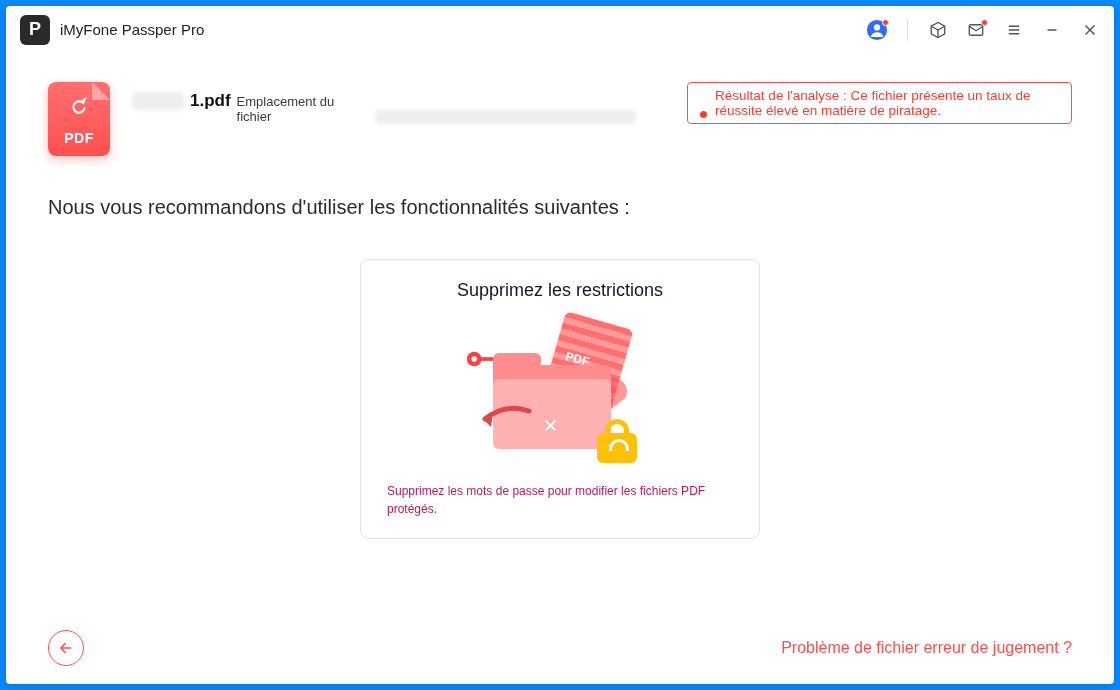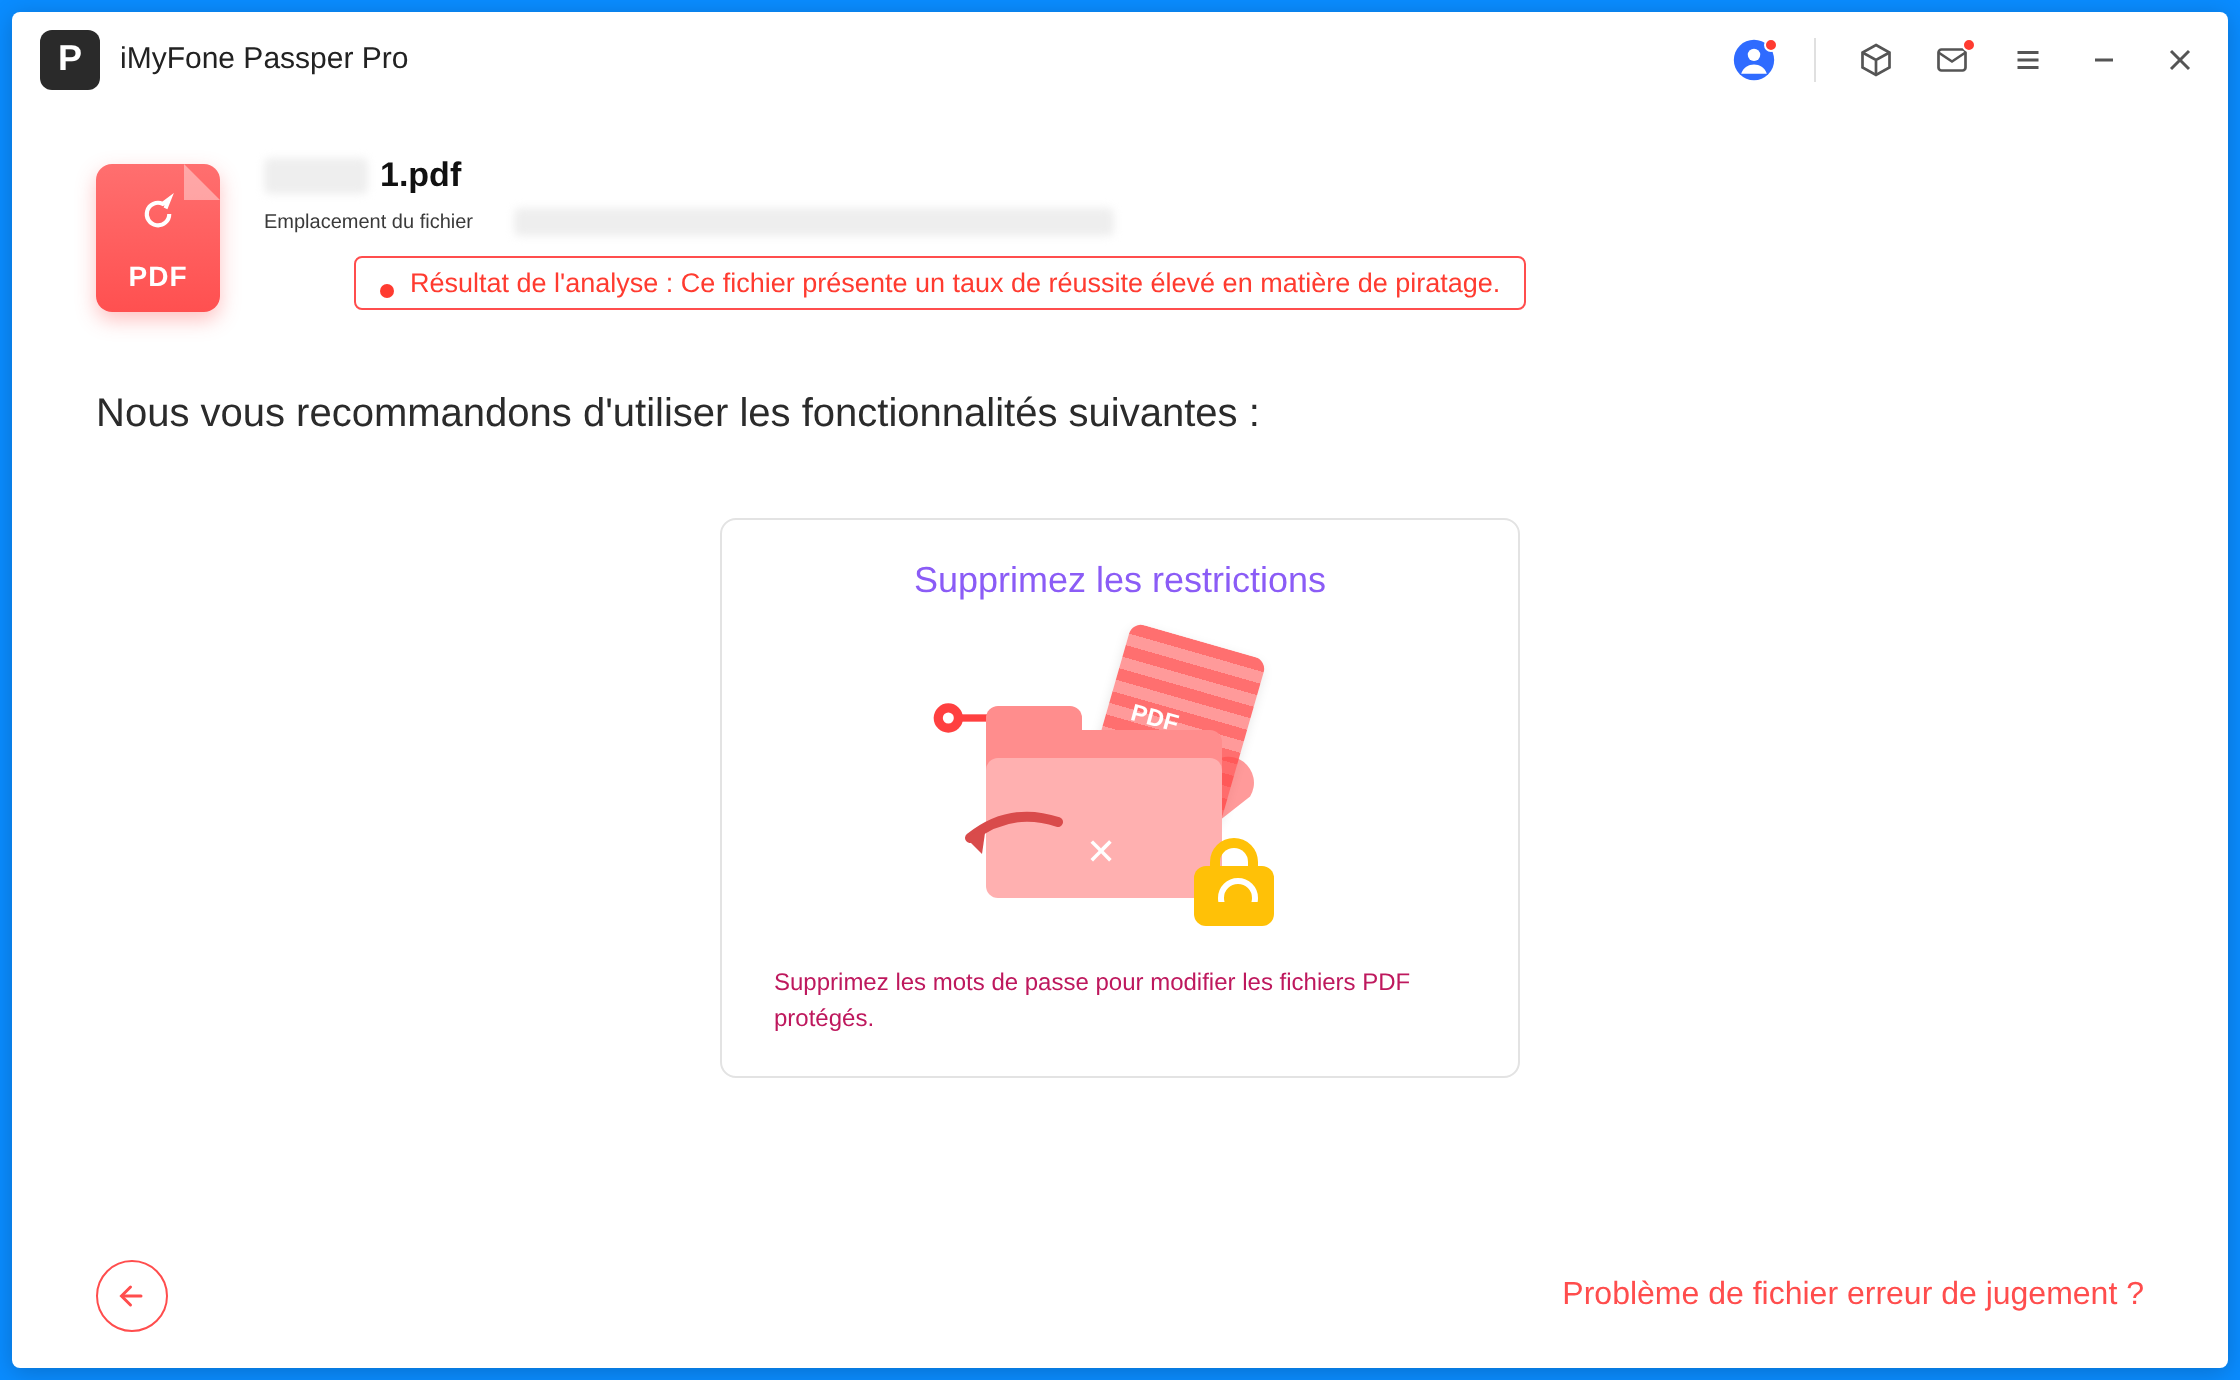--- a/index.html
+++ b/index.html
@@ -40,43 +40,43 @@
   .pdf-sheet::before{
     content:""; position:absolute; top:0; right:0; width:18px; height:18px;
     background:#fff; clip-path: polygon(0 0,100% 100%,0 100%); opacity:.4; border-top-right-radius:8px;
   }
   .pdf-label{ position:absolute; bottom:10px; left:0; right:0; text-align:center; color:#fff; font-weight:700; font-size:14px; letter-spacing:.5px;}
   .pdf-sheet .swirl{
     position:absolute; top:10px; left:50%; transform:translateX(-50%); width:30px; height:30px;
   }
   .pdf-sheet .swirl svg{ width:30px; height:30px; stroke:#fff; fill:none; stroke-width:2.2;}
 
-  .file-meta { flex:1; display:flex; flex-direction:column; gap:6px; }
+  .file-meta { flex:1; display:flex; flex-direction:row; gap:6px; }
   .filename-row { display:flex; align-items:center; gap:6px; font-weight:700; font-size:17px; color:#111;}
   .filename-blur { width:52px; height:18px; background:#eee; filter:blur(2px); border-radius:3px;}
-  .meta-row { display:flex; gap:20px; font-size:10px; color:#4a4a4a; align-items:center;}
+  .meta-row { display:flex; gap:20px; font-size:13px; color:#4a4a4a; align-items:flex-end;}
   .meta-label { color:#3a3a3a; }
   .path-blur { display:inline-block; width:300px; height:14px; background:#eee; filter:blur(2px); border-radius:3px;}
   .analysis-box {
     margin-top:4px; border:1px solid #ff4d4d; border-radius:4px; padding:5px 12px;
     display:inline-flex; align-items:flex-end; gap:8px; color:#ff3b30; font-size:13.5px;
     width:fit-content;
     margin-left:45px;
   }
   .red-bullet { width:7px; height:7px; background:#ff3b30; border-radius:50%; flex:0 0 auto;}
 
   .recommend-heading { margin-top:40px; font-size:20px; color:#2b2b2b; }
 
   .card-wrap { flex:1; display:flex; align-items:flex-start; justify-content:center; padding-top:40px;}
   .feature-card {
     width:400px; height:280px; border:1px solid #e3e3e3; border-radius:8px; padding:20px 26px;
     display:flex; flex-direction:column; align-items:center; cursor:pointer;
     transition: box-shadow .15s;
   }
-  .card-title { color:#8b5cf6; font-size:18px; font-weight:500; margin-bottom:18px;}
+  .card-title { color:#0f172a; font-size:18px; font-weight:500; margin-bottom:18px;}
   .card-illus { width:190px; height:150px; position:relative; }
   .card-desc { font-size:12px; color:#be185d; text-align:left; line-height:1.45; margin-top:auto;}
 
   
   .ill-doc{
     position:absolute; top:0; right:32px; width:70px; height:86px;
     background:repeating-linear-gradient(#ff6f6f 0 6px,#ff9a9a 6px 12px);
     transform:rotate(16deg); border-radius:6px; box-shadow:0 2px 6px rgba(0,0,0,.1);
   }
   .ill-doc .pdf-tag{

